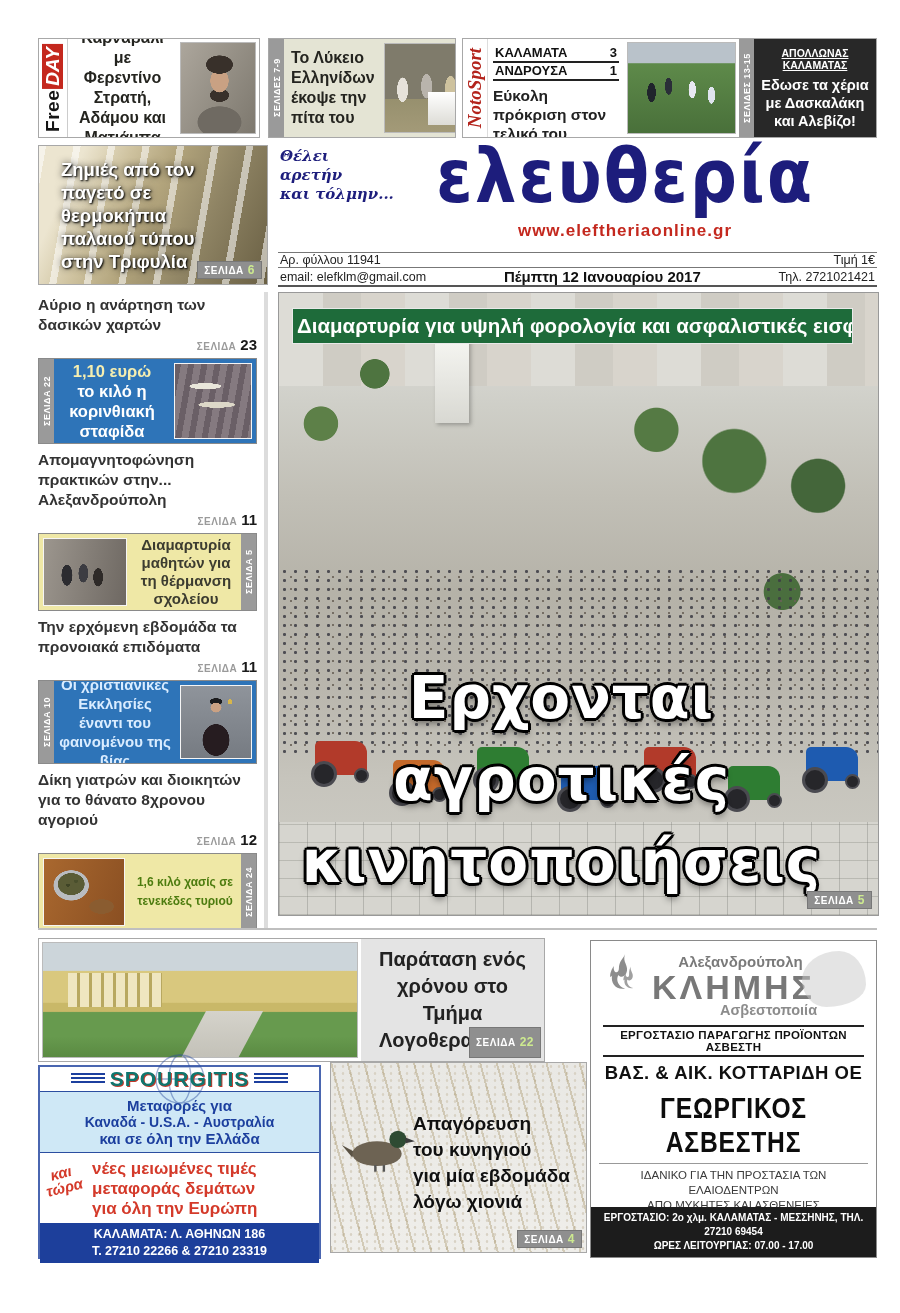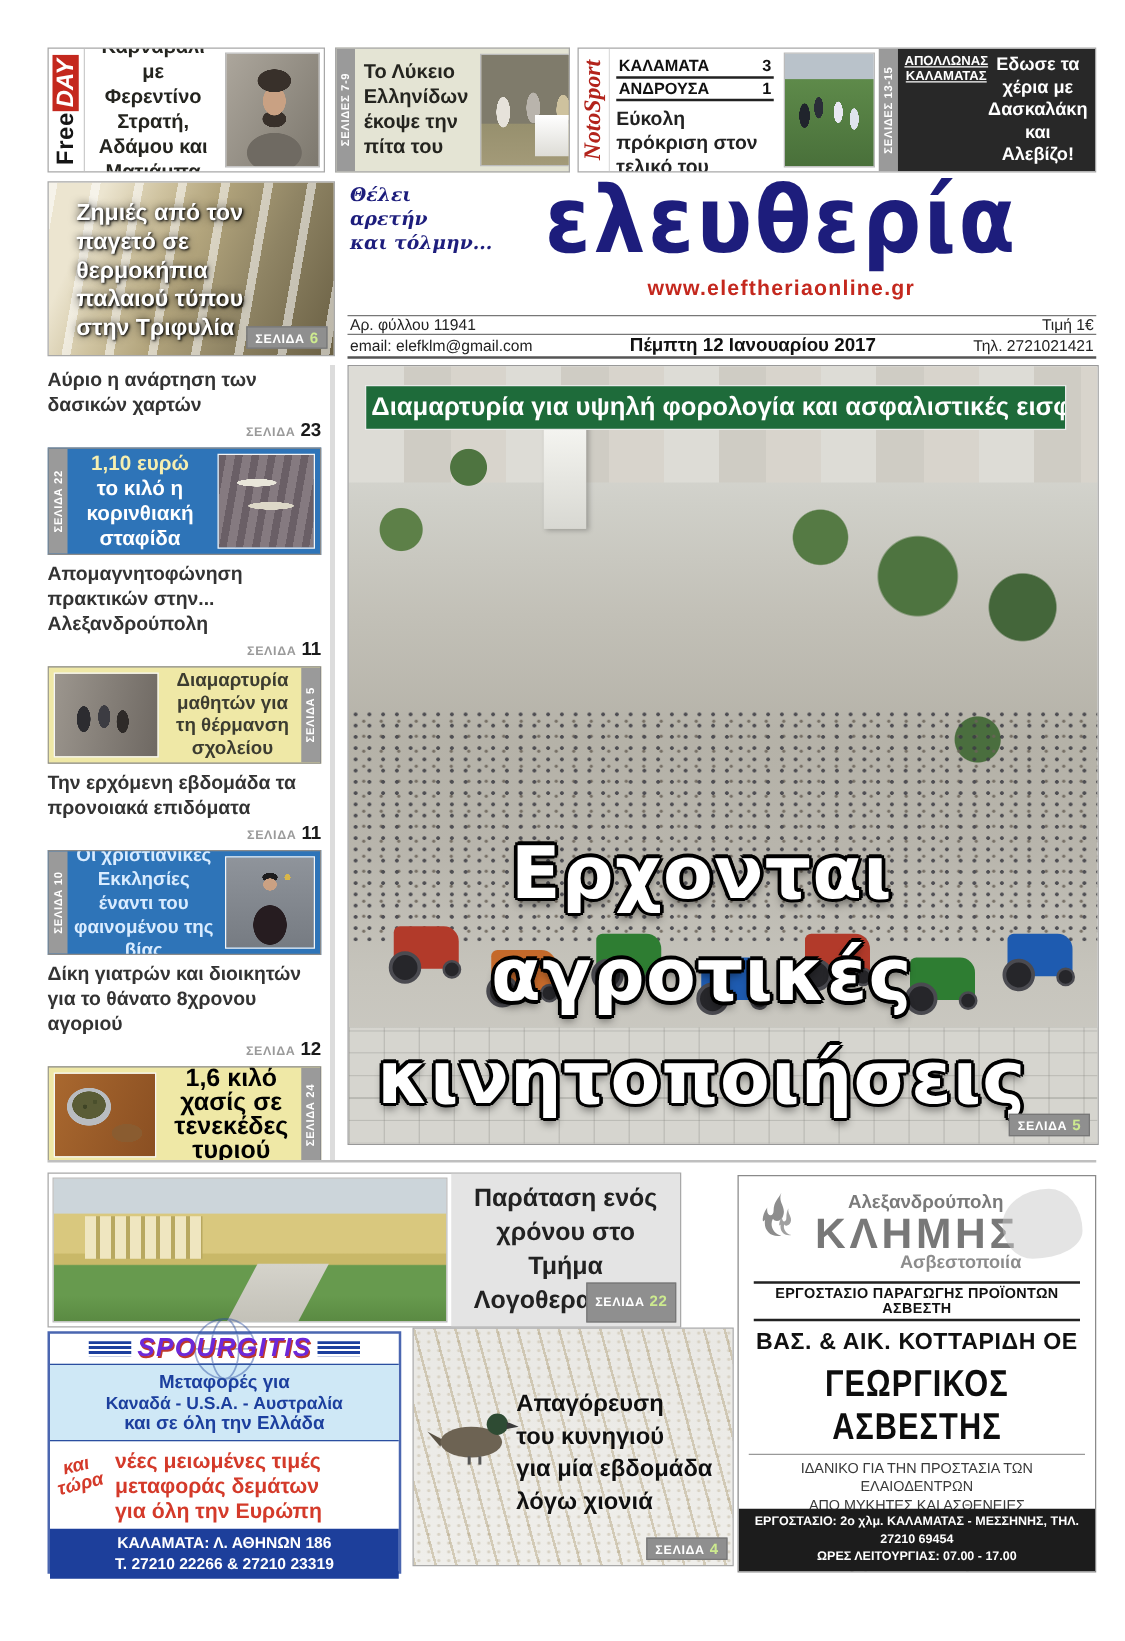--- a/index.html
+++ b/index.html
@@ -16,21 +16,21 @@
   .fd-day{background:#c4281e;color:#fff;font-size:19px;font-style:italic;padding:0 3px;margin-left:1px}
   .ns-logo{color:#b3231b;font-family:"Liberation Serif",serif;font-style:italic;font-size:19px}
   .teaser-text{flex:1;display:flex;align-items:center;justify-content:center;padding:4px 5px;
     font-weight:bold;color:#24241f;font-size:16px;line-height:20px;text-align:center}
   .photo{box-sizing:border-box;border:1px solid #bbb}
   .vstrip{flex:0 0 15px;background:#9a9a9a;color:#fff;display:flex;align-items:center;justify-content:center;
     writing-mode:vertical-rl;transform:rotate(180deg);font-size:9px;font-weight:bold;letter-spacing:.5px}
   .score-row{display:flex;justify-content:space-between;border-bottom:2px solid #222;
     font-size:13px;font-weight:bold;color:#111;padding:0 2px 1px}
   .ns-head{font-weight:bold;color:#222;font-size:15.5px;line-height:19px;margin-top:5px}
-  .blackbox{flex:0 0 122px;background:#282828;color:#fff;display:flex;
+  .blackbox{flex:0 0 122px;background:#282828;color:#fff;display:flex;flex-direction:column;
     justify-content:center;text-align:center;padding:4px 6px;box-sizing:border-box}
   .bb-title{font-size:10.5px;font-weight:bold;text-decoration:underline;margin-bottom:5px}
   .bb-text{font-size:14.5px;font-weight:bold;line-height:18px}
 
   
   .slogan{font-family:"DejaVu Serif","Liberation Serif",serif;font-style:italic;color:#1d1d7c;
     font-size:15px;line-height:19px;font-weight:bold}
   .mast-logo{font-family:"DejaVu Sans",sans-serif;font-weight:bold;color:#1d1d7c;font-size:66px;
     letter-spacing:2px;transform:scaleY(1.12);transform-origin:top center;line-height:72px;text-align:center}
   .mast-url{color:#c4281e;font-weight:bold;font-size:17px;text-align:center;letter-spacing:1px}
@@ -74,21 +74,21 @@
   
   .speech-panel{flex:1;background:#e4e4e4;position:relative;display:flex;align-items:center;justify-content:center;
     text-align:center;font-weight:bold;font-size:20px;color:#222;line-height:27px;padding:6px 10px;box-sizing:border-box}
 
   
   .hunt-line{font-weight:bold;color:#101010;font-size:19px;line-height:26px;text-shadow:0 0 4px rgba(255,255,255,.8)}
 
   
   .sp-box{border:2px solid #4a66b0;box-sizing:border-box;background:#fff;display:flex;flex-direction:column}
   .sp-logo{position:relative;height:56px;display:flex;align-items:center;justify-content:center}
-  .sp-name{position:relative;color:#6d28d9;font-weight:bold;font-style:italic;font-size:21px;letter-spacing:1px;
+  .sp-name{position:relative;color:#0f766e;font-weight:bold;font-size:21px;letter-spacing:1px;
     text-shadow:1px 1px 0 #c0392b}
   .sp-wing{width:34px;height:12px;margin:0 5px;background:repeating-linear-gradient(180deg,#1c3f9e 0 2px,transparent 2px 4px)}
   .sp-band{background:#cfe8f6;border-top:1px solid #2b4ea0;border-bottom:1px solid #2b4ea0;
     text-align:center;color:#1c3f9e;font-weight:bold;padding:5px 2px}
   .sp-promo{position:relative;flex:1;padding:6px 4px 4px 52px}
   .sp-now{position:absolute;left:4px;top:12px;transform:rotate(-14deg);color:#d43a2a;font-weight:bold;
     font-style:italic;font-size:15px;line-height:15px;text-align:center}
   .sp-red{color:#d43a2a;font-weight:bold;font-size:17px;line-height:20px}
   .sp-foot{background:#1d3f9b;color:#fff;text-align:center;font-weight:bold;font-size:12.5px;line-height:17px;padding:3px 0}
 
@@ -311,21 +311,21 @@
     <div class="side-text">
       <div class="t">Δίκη γιατρών και διοικητών για το θάνατο 8χρονου αγοριού</div>
       <div class="pref">
         <span class="lab">ΣΕΛΙΔΑ</span>
         <span class="num">12</span>
       </div>
     </div>
 
     <div class="side-box sb-yellow" style="height:78px">
       <div class="sb-photo ph-hash" style="flex:0 0 80px"></div>
-      <div class="sb-text" style="color:#000000;font-size:20px;line-height:19px">1,6 κιλό χασίς σε τενεκέδες τυριού</div>
+      <div class="sb-text" style="color:#4d7c0f;font-size:12px;line-height:19px">1,6 κιλό χασίς σε τενεκέδες τυριού</div>
       <div class="vstrip">ΣΕΛΙΔΑ 24</div>
     </div>
 
   </div>
 
   <div class="abs" style="left:278px;top:292px;width:599px;height:622px;border:1px solid #999;overflow:hidden">
     <div class="mp-base"></div>
     <div class="mp-bld"></div>
     <div class="mp-trees"></div>
     <div class="mp-monu"></div>

